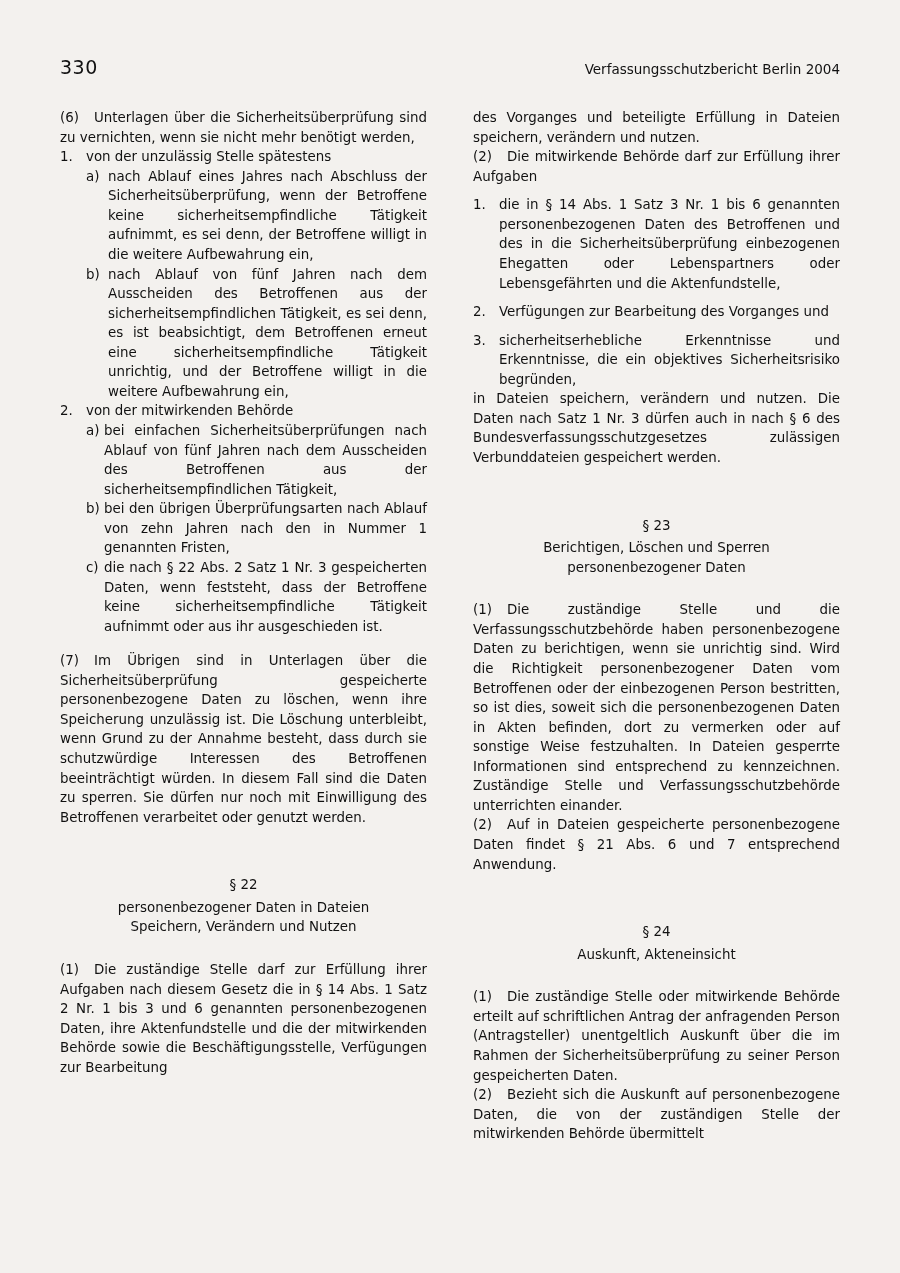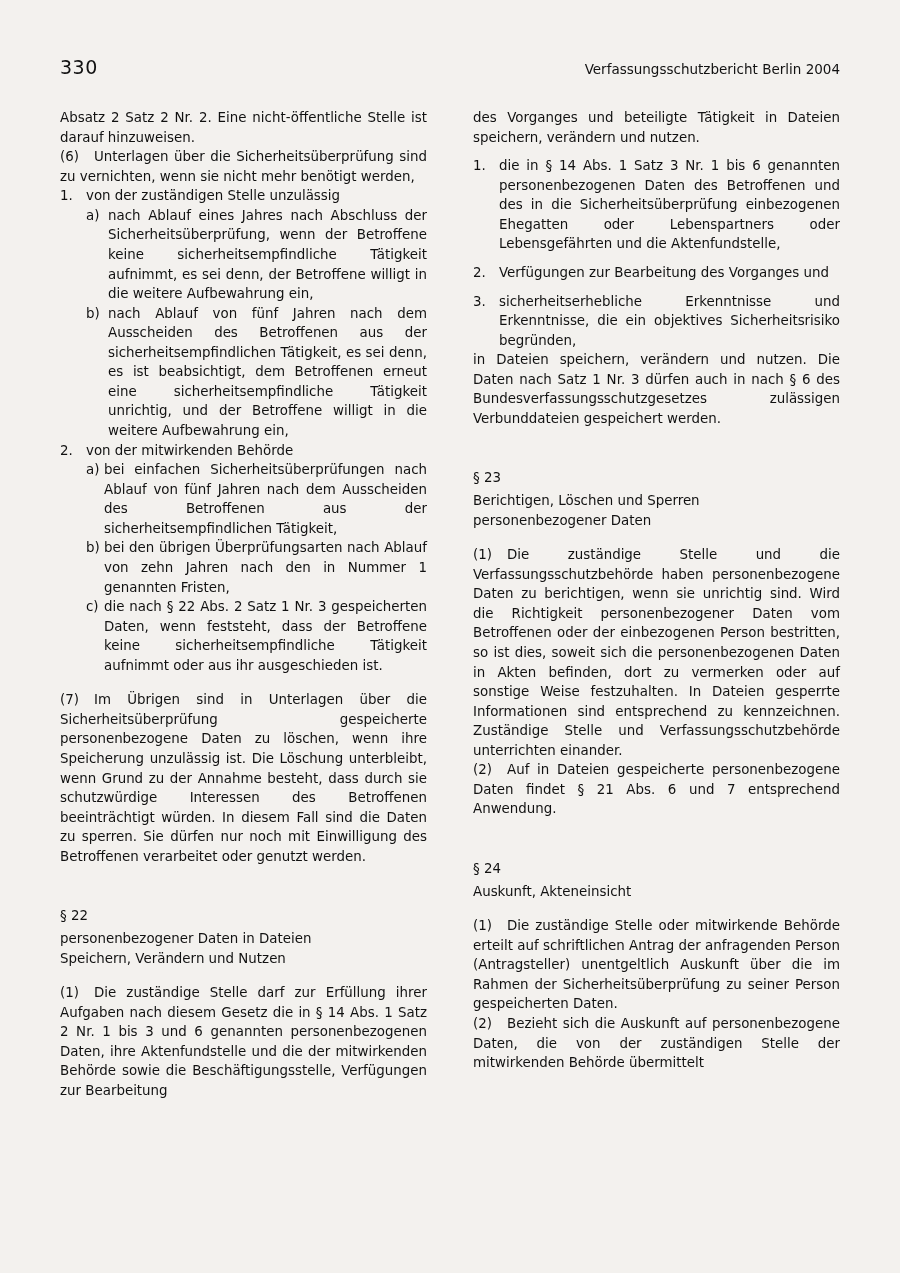--- a/index.html
+++ b/index.html
@@ -82,21 +82,22 @@
     flex: 1 1 auto;
     text-align: justify;
   }
   .lvl2.tight > .marker {
     flex: 0 0 18px;
   }
   .spacer-sm { height: 9px; }
   .spacer-md { height: 15px; }
   .spacer-xl { height: 40px; }
   .section-head {
-    margin: 0;
+    text-align: center;
+    margin: 8px;
   }
   .section-head .sym {
     display: block;
     margin-bottom: 3px;
   }
   .section-head .line {
     display: block;
   }
 </style>
 </head>
@@ -106,27 +107,26 @@
 
   <div class="header">
     <div class="page-number">330</div>
     <div class="header-title">Verfassungsschutzbericht Berlin 2004</div>
   </div>
 
   <div class="columns">
 
     <div class="col">
 
-      <p class="para">Absatz 2 Satz 2 Nr. 2. Eine nicht-öffentliche Stelle ist darauf hinzuweisen.</p>
 
       <p class="para"><span class="lead">(6)</span><span>Unterlagen über die Sicherheitsüberprüfung sind zu vernichten, wenn sie nicht mehr benötigt werden,</span></p>
 
       <div class="lvl1">
         <div class="marker">1.</div>
-        <div class="body">von der zuständigen Stelle unzulässig</div>
+        <div class="body">von der unzulässig Stelle spätestens</div>
       </div>
 
       <div class="lvl2">
         <div class="marker">a)</div>
         <div class="body">nach Ablauf eines Jahres nach Abschluss der Sicherheitsüberprüfung, wenn der Betroffene keine sicherheitsempfindliche Tätigkeit aufnimmt, es sei denn, der Betroffene willigt in die weitere Aufbewahrung ein,</div>
       </div>
 
       <div class="lvl2">
         <div class="marker">b)</div>
         <div class="body">nach Ablauf von fünf Jahren nach dem Ausscheiden des Betroffenen aus der sicherheitsempfindlichen Tätigkeit, es sei denn, es ist beabsichtigt, dem Betroffenen erneut eine sicherheitsempfindliche Tätigkeit unrichtig, und der Betroffene willigt in die weitere Aufbewahrung ein,</div>
@@ -165,22 +165,23 @@
       </div>
 
       <div class="spacer-md"></div>
 
       <p class="para"><span class="lead">(1)</span><span>Die zuständige Stelle darf zur Erfüllung ihrer Aufgaben nach diesem Gesetz die in § 14 Abs. 1 Satz 2 Nr. 1 bis 3 und 6 genannten personenbezogenen Daten, ihre Aktenfundstelle und die der mitwirkenden Behörde sowie die Beschäftigungsstelle, Verfügungen zur Bearbeitung</span></p>
 
     </div>
 
     <div class="col">
 
-      <p class="para">des Vorganges und beteiligte Tätigkeit in Dateien speichern, verändern und nutzen.</p>
-
+      <p class="para">des Vorganges und beteiligte Erfüllung in Dateien speichern, verändern und nutzen.</p>
+
+      <p class="para"><span class="lead">(2)</span><span>Die mitwirkende Behörde darf zur Erfüllung ihrer Aufgaben</span></p>
 
       <div class="spacer-sm"></div>
 
       <div class="lvl1">
         <div class="marker">1.</div>
         <div class="body">die in § 14 Abs. 1 Satz 3 Nr. 1 bis 6 genannten personenbezogenen Daten des Betroffenen und des in die Sicherheitsüberprüfung einbezogenen Ehegatten oder Lebenspartners oder Lebensgefährten und die Aktenfundstelle,</div>
       </div>
 
       <div class="spacer-sm"></div>
 

